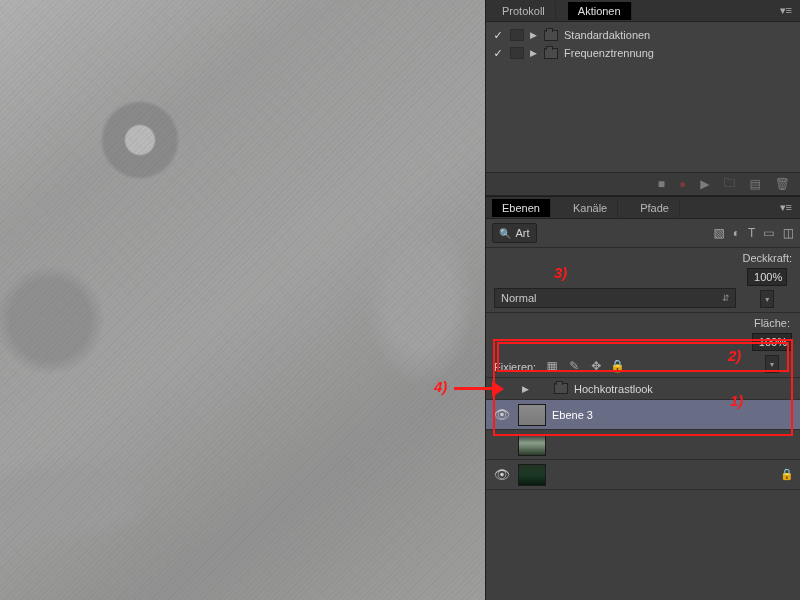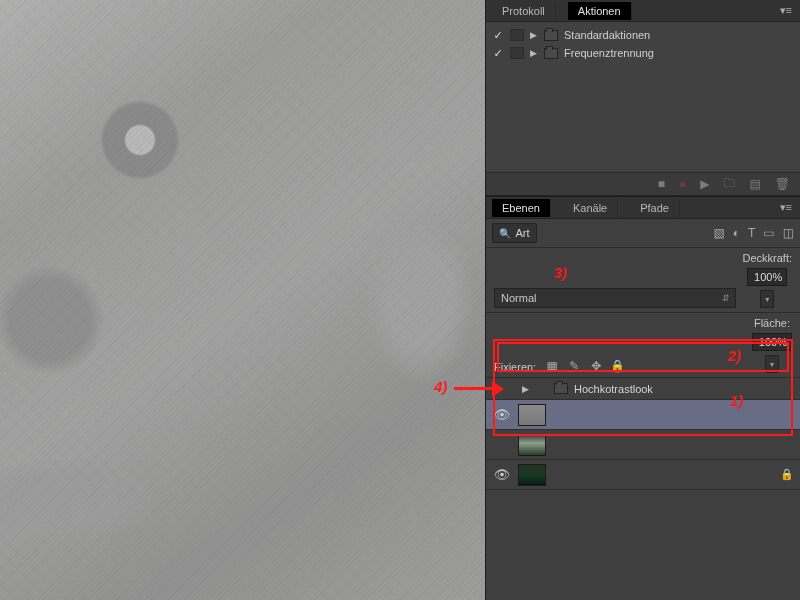--- a/index.html
+++ b/index.html
@@ -170,20 +170,21 @@
     <div class="layers-list">
       <div class="layer-row group">
         <span class="eye off">👁</span>
         <span class="caret">▶</span>
         <span class="folder-icon"></span>
         <span class="lname">Hochkotrastlook</span>
       </div>
       <div class="layer-row selected">
         <span class="eye">👁</span>
         <span class="thumb grey"></span>
+        <span class="lname">Ebene 3</span>
       </div>
       <div class="layer-row">
         <span class="eye off">👁</span>
         <span class="thumb portrait1"></span>
       </div>
       <div class="layer-row">
         <span class="eye">👁</span>
         <span class="thumb portrait2"></span>
         <span class="lock-badge">🔒</span>
       </div>

